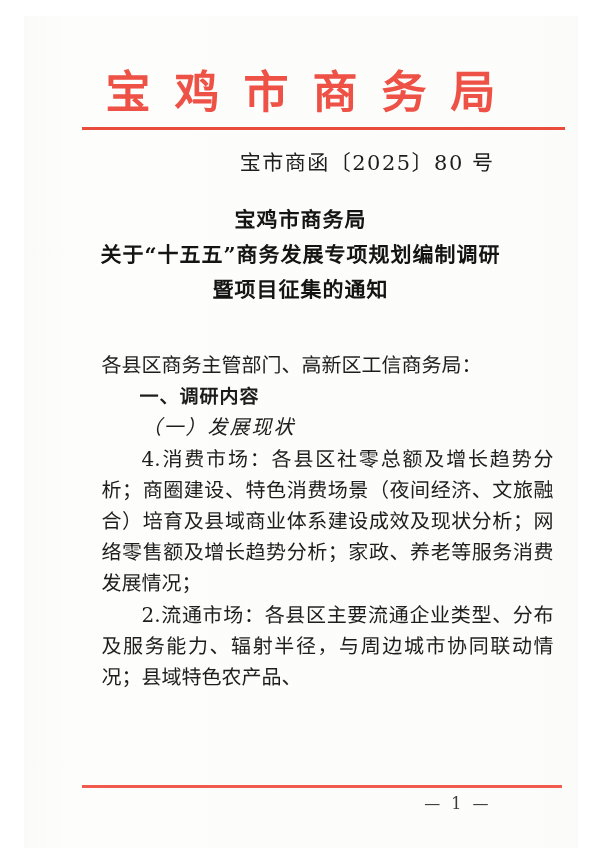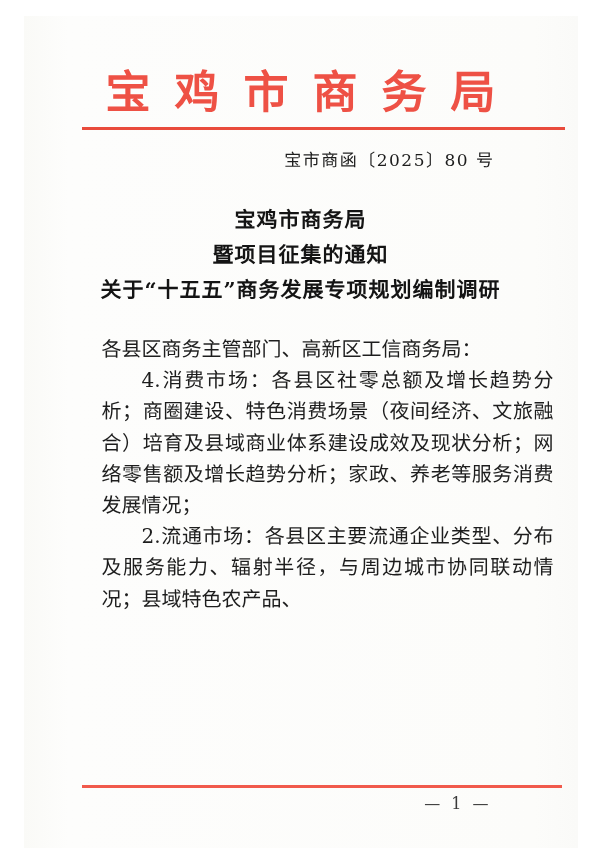--- a/index.html
+++ b/index.html
@@ -39,21 +39,21 @@
     top: 111px;
     left: 58px;
     width: 483px;
     height: 3px;
     background: #e94b3c;
   }
   .doc-number {
     position: absolute;
     top: 130px;
     right: 83px;
-    font-size: 17px;
+    font-size: 21px;
     letter-spacing: 1.5px;
     color: #1d1d1d;
   }
 
   
   .title-block {
     position: absolute;
     top: 186px;
     left: 0;
     right: 0;
@@ -61,21 +61,21 @@
     font-size: 21px;
     line-height: 35px;
     font-weight: bold;
     color: #141414;
     letter-spacing: 1px;
   }
 
   
   .body-text {
     position: absolute;
-    top: 318px;
+    top: 334px;
     left: 78px;
     width: 452px;
     font-size: 20px;
     line-height: 31.2px;
     text-align: justify;
     color: #1d1d1d;
   }
   .body-text p { margin: 0; }
   .indent { text-indent: 2em; }
   .section-heading {
@@ -116,26 +116,28 @@
 <div class="page">
 
   <div class="banner">宝鸡市商务局</div>
 
   <div class="header-rule"></div>
 
   <div class="doc-number">宝市商函〔2025〕80 号</div>
 
   <div class="title-block">
     <div>宝鸡市商务局</div>
+    <div>关于“十五五”商务发展专项规划编制调研</div>
     <div>暨项目征集的通知</div>
-    <div>关于“十五五”商务发展专项规划编制调研</div>
   </div>
 
   <div class="body-text">
     <p>各县区商务主管部门、高新区工信商务局：</p>
+    <p class="section-heading">一、调研内容</p>
+    <p class="subsection-heading">（一）发展现状</p>
     <p class="indent">4.消费市场：各县区社零总额及增长趋势分析；商圈建设、特色消费场景（夜间经济、文旅融合）培育及县域商业体系建设成效及现状分析；网络零售额及增长趋势分析；家政、养老等服务消费发展情况；</p>
     <p class="indent">2.流通市场：各县区主要流通企业类型、分布及服务能力、辐射半径，与周边城市协同联动情况；县域特色农产品、</p>
   </div>
 
   <div class="footer-rule"></div>
 
   <div class="page-number">— 1 —</div>
 
 </div>
 

